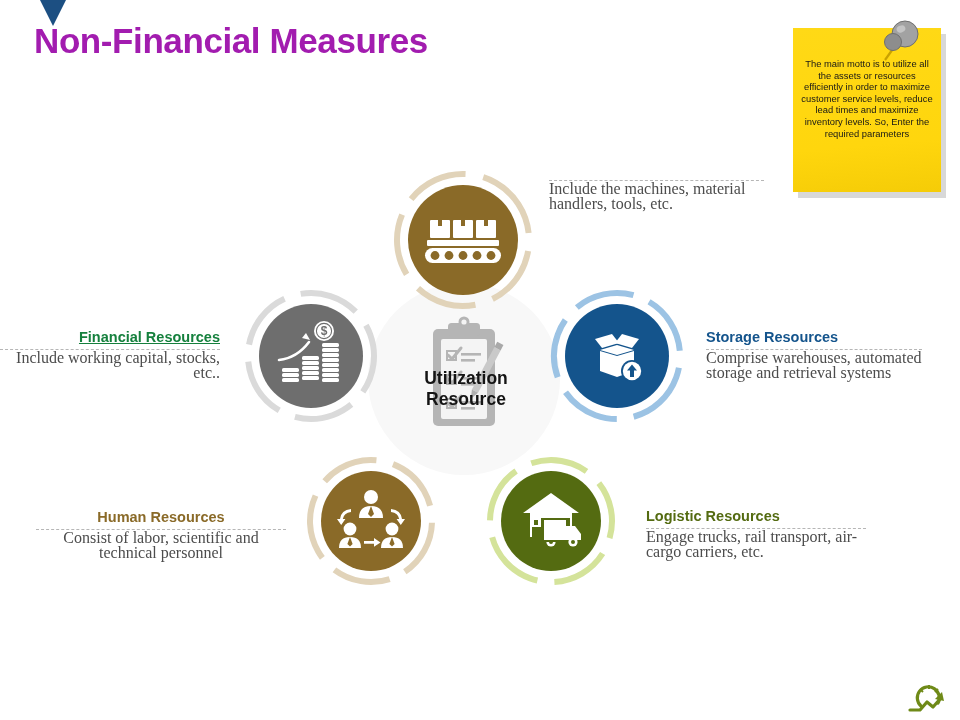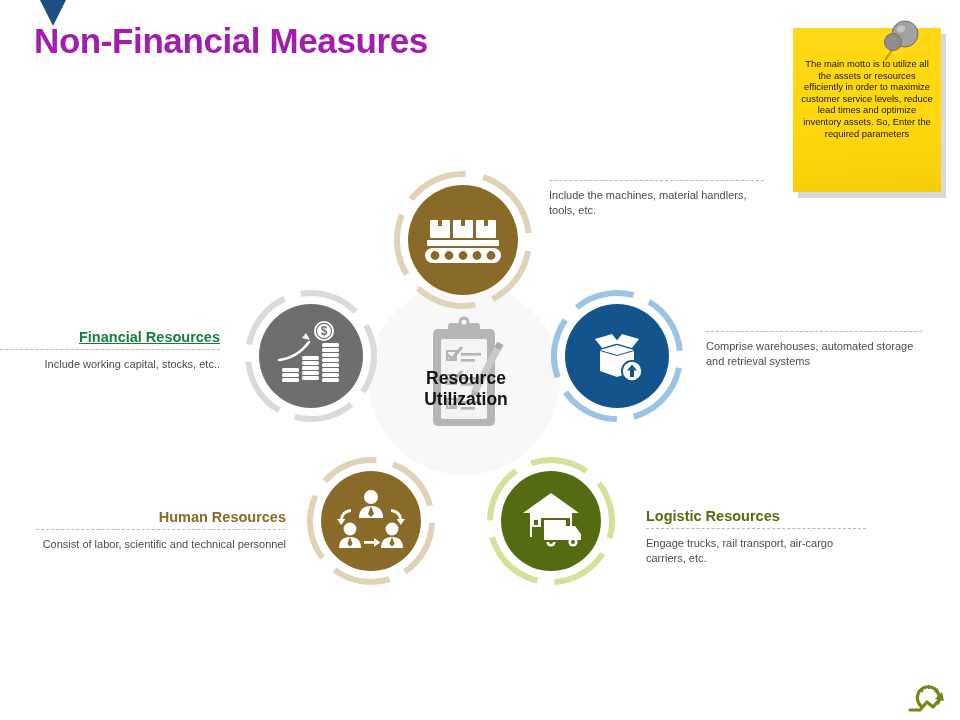--- a/index.html
+++ b/index.html
@@ -91,31 +91,31 @@
     font-weight: bold;
     white-space: nowrap;
     line-height: 18px;
   }
   .sec-rule {
     margin-top: 3px;
     border-top: 1px dashed #b6b6b6;
     height: 0;
   }
   .sec-body {
-    margin-top: 7px;
-    font-size: 11px;
+    font-size: 16px;
     line-height: 15px;
     color: #4c4c4c;
+    font-family: Liberation Serif, serif;
   }
 
   #blk-manufacturing { left: 549px; top: 177px; width: 215px; text-align: left; }
   #blk-storage       { left: 706px; top: 328px; width: 216px; text-align: left; }
   #blk-logistic      { left: 646px; top: 507px; width: 220px; text-align: left; }
   #blk-financial     { left: 0px;   top: 328px; width: 220px; text-align: right; }
-  #blk-human         { left: 36px;  top: 508px; width: 250px; text-align: right; }
+  #blk-human         { left: 36px;  top: 508px; width: 250px; text-align: center; }
 
   
   #diagram {
     position: absolute;
     left: 244px;
     top: 166px;
     width: 450px;
     height: 430px;
   }
   #diagram svg { display: block; }
@@ -146,38 +146,39 @@
 </head>
 <body>
 
 <div id="corner-marker"></div>
 
 <div id="page-title">Non-Financial Measures</div>
 
 <div id="sticky-note-wrap">
   <div id="sticky-note-shadow"></div>
   <div id="sticky-note"></div>
-  <div id="sticky-note-text">The main motto is to utilize all the assets or resources efficiently in order to maximize customer service levels, reduce lead times and optimize inventory assets. So, Enter the required parameters</div>
+  <div id="sticky-note-text">The main motto is to utilize all the assets or resources efficiently in order to maximize customer service levels, reduce lead times and maximize inventory levels. So, Enter the required parameters</div>
   <div id="pin-wrap">
     <svg width="60" height="56" viewBox="0 0 60 56">
       <line x1="24" y1="30" x2="14" y2="44" stroke="#c9a200" stroke-width="2.2"></line>
       <ellipse cx="34" cy="18" rx="13" ry="13" fill="#a2a2a2"></ellipse>
       <ellipse cx="34" cy="18" rx="13" ry="13" fill="none" stroke="#6f6f6f" stroke-width="1"></ellipse>
       <ellipse cx="22" cy="26" rx="8.5" ry="8.5" fill="#8d8d8d" stroke="#6f6f6f" stroke-width="1"></ellipse>
       <ellipse cx="30" cy="13" rx="4.5" ry="3.4" fill="#c4c4c4" transform="rotate(-20 30 13)"></ellipse>
     </svg>
   </div>
 </div>
 
 <div class="text-block" id="blk-manufacturing">
   <div class="sec-rule"></div>
   <div class="sec-body">Include the machines, material handlers, tools, etc.</div>
 </div>
 
 <div class="text-block" id="blk-storage">
+  <div class="sec-head" style="color: rgb(20, 84, 140);">Storage Resources</div>
   <div class="sec-rule"></div>
   <div class="sec-body">Comprise warehouses, automated storage and retrieval systems</div>
 </div>
 
 <div class="text-block" id="blk-logistic">
   <div class="sec-head" style="color: rgb(84, 107, 17);">Logistic Resources</div>
   <div class="sec-rule"></div>
   <div class="sec-body">Engage trucks, rail transport, air-cargo carriers, etc.</div>
 </div>
 
@@ -338,22 +339,22 @@
     <g transform="rotate(28 18 0)">
       <rect x="14" y="-34" width="7" height="48" fill="#c9c9c9"></rect>
       <polygon points="14,14 21,14 17.5,23" fill="#b0b0b0"></polygon>
       <rect x="14" y="-40" width="7" height="6" fill="#a9a9a9"></rect>
     </g>
   </g>
 </svg>
 </div>
 
 <div id="center-label">
+  <div>Utilization</div>
   <div>Resource</div>
-  <div>Utilization</div>
 </div>
 
 <div id="footer-logo">
   <svg width="40" height="32" viewBox="0 0 40 32">
     <path d="M30 22 a11 11 0 1 0 -17 3" fill="none" stroke="#6f8a18" stroke-width="3.2" stroke-linecap="round"></path>
     <line x1="21" y1="4" x2="21" y2="8" stroke="#6f8a18" stroke-width="2"></line>
     <line x1="12" y1="8" x2="15" y2="11" stroke="#6f8a18" stroke-width="2"></line>
     <line x1="30" y1="8" x2="27" y2="11" stroke="#6f8a18" stroke-width="2"></line>
     <polyline points="2,29 12,29 19,21 25,26 33,17" fill="none" stroke="#6f8a18" stroke-width="3.2" stroke-linejoin="round" stroke-linecap="round"></polyline>
     <polygon points="34,11 36,20 27,18" fill="#6f8a18"></polygon>

